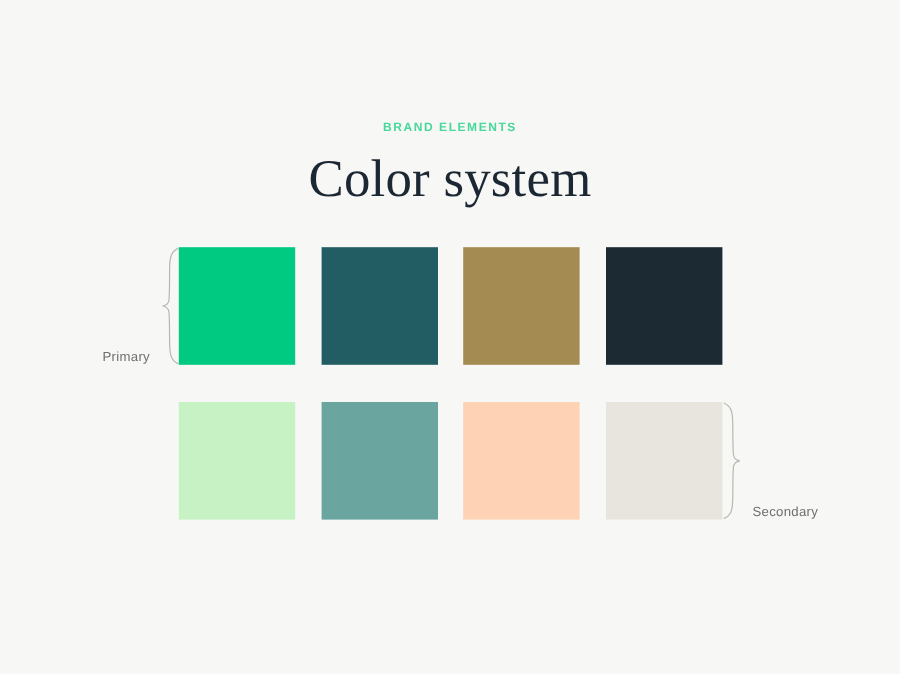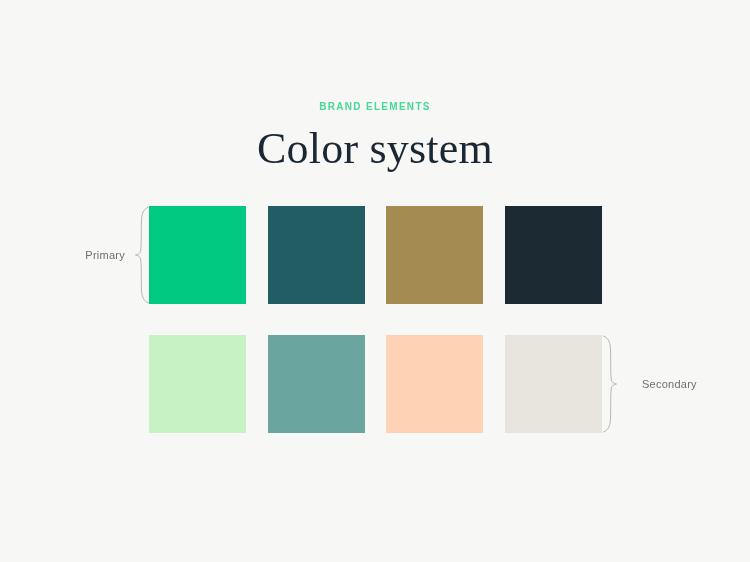--- a/index.html
+++ b/index.html
@@ -71,21 +71,21 @@
     width: 97px;
     height: 98px;
     flex: 0 0 97px;
   }
 
   
   .group {
     position: absolute;
     height: 98px;
     display: flex;
-    align-items: center;
+    align-items: flex-end;
   }
   #group-primary {
     left: 62px;
     top: 206px;
     width: 88px;
     justify-content: flex-end;
   }
   #group-secondary {
     left: 602px;
     top: 335px;
@@ -93,21 +93,21 @@
     justify-content: flex-start;
   }
   .group-label {
     font-family: "Liberation Sans", sans-serif;
     font-size: 11px;
     color: #6f6f6f;
     letter-spacing: 0.25px;
     white-space: nowrap;
   }
   #group-primary .group-label { margin-right: 9px; }
-  #group-secondary .group-label { margin-left: 24px; }
+  #group-secondary .group-label { margin-left: 9px; }
 
   .brace {
     width: 16px;
     height: 98px;
     flex: 0 0 16px;
     display: block;
   }
   .brace path {
     fill: none;
     stroke: #b6b6b1;

